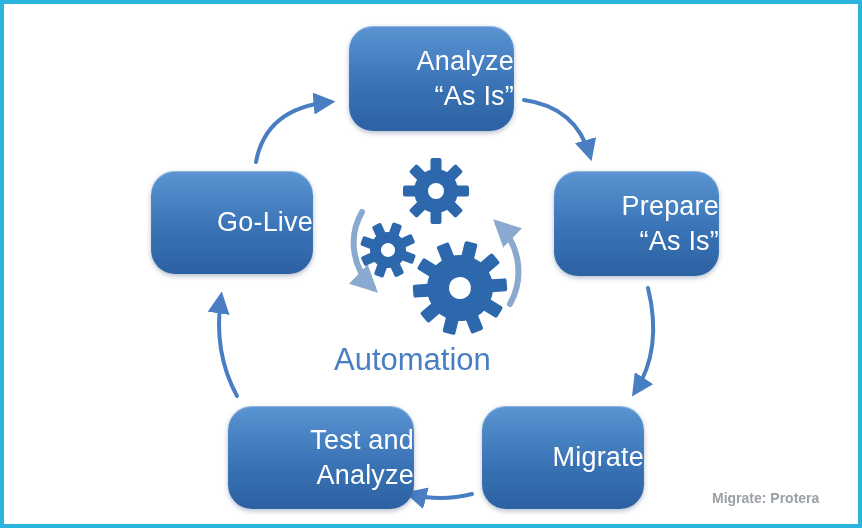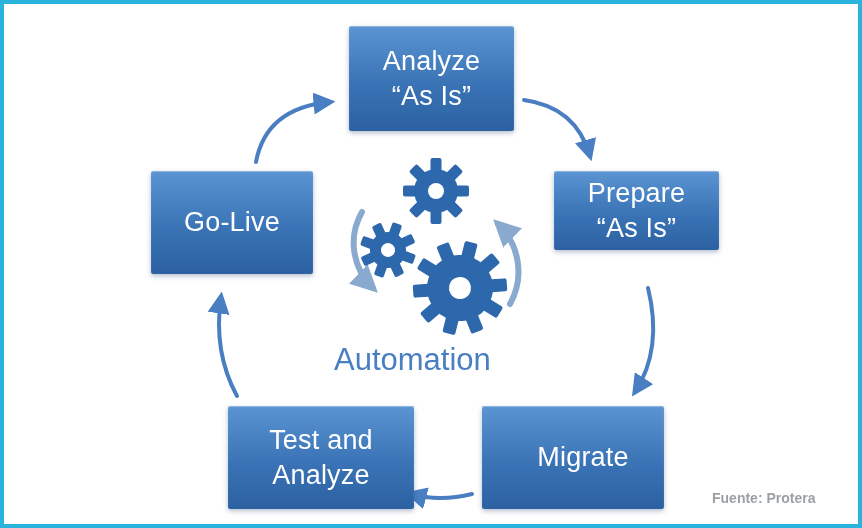--- a/index.html
+++ b/index.html
@@ -7,37 +7,37 @@
     position:relative;
     width:862px;height:528px;
     background:#ffffff;
     border:4px solid #2ab3dc;
     box-sizing:border-box;
     overflow:hidden;
     margin:0 auto;
   }
   .node{
     position:absolute;
-    border-radius:2px;
+    border-radius:24px;
     background:linear-gradient(180deg,#5a94d2 0%,#3a74b6 55%,#2c61a2 100%);
     box-shadow:0 2px 5px rgba(40,70,110,0.35), inset 0 1px 1px rgba(255,255,255,0.35);
     color:#ffffff;
     display:flex;
     flex-direction:column;
-    align-items:center;
+    align-items:flex-end;
     justify-content:center;
     text-align:center;
     font-size:27px;
     line-height:1.28;
     letter-spacing:0.2px;
   }
   .node span{display:block;}
   .node-analyze {left:345px; top:22px;  width:165px; height:105px;}
-  .node-prepare {left:550px; top:167px; width:165px; height:79px;}
-  .node-migrate {left:478px; top:402px; width:162px; height:103px;padding-left:20px;}
+  .node-prepare {left:550px; top:167px; width:165px; height:105px;}
+  .node-migrate {left:478px; top:402px; width:162px; height:103px;}
   .node-test    {left:224px; top:402px; width:186px; height:103px;}
   .node-golive  {left:147px; top:167px; width:162px; height:103px;}
   .automation-label{
     position:absolute;
     left:330px; top:338px; width:210px;
     text-align:left;
     font-size:31px;
     color:#4a7ec2;
   }
   .source-label{
@@ -143,15 +143,15 @@
     <span>Analyze</span>
   </div>
 
   <div class="node node-golive">
     <span>Go-Live</span>
     <span></span>
   </div>
 
   <div class="automation-label">Automation</div>
 
-  <div class="source-label">Fuente: Protera</div>
+  <div class="source-label">Migrate: Protera</div>
 
 </div>
 
 </body></html>

